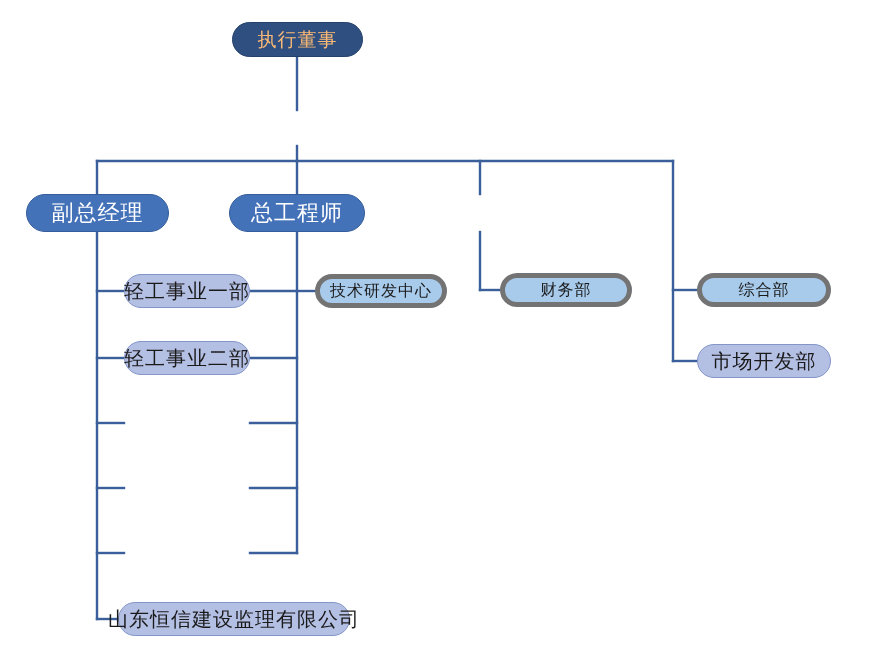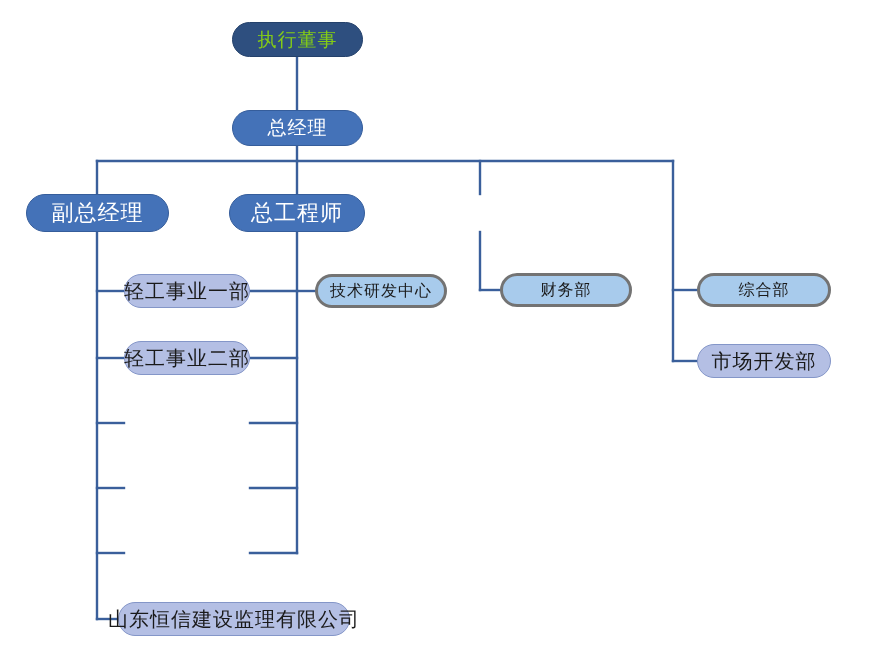--- a/index.html
+++ b/index.html
@@ -8,33 +8,33 @@
   #chart{position:relative;width:871px;height:668px;}
 
   
   #wires{position:absolute;left:0;top:0;width:871px;height:668px;}
 
   .node{position:absolute;display:flex;align-items:center;justify-content:center;
         box-sizing:border-box;border-radius:999px;white-space:nowrap;
         letter-spacing:1px;text-align:center;}
 
   
-  .lv1{background:#2e4f7f;border:1px solid #24416b;color:#84cc16;
+  .lv1{background:#2e4f7f;border:1px solid #24416b;color:#fdba74;
        font-size:19px;text-align:center;}
   
   .lv2{background:#4472b8;border:1px solid #355d9b;color:#ffffff;
        font-size:19px;}
   
   .lv3{background:#4472b8;border:1px solid #355d9b;color:#ffffff;
        font-size:22px;}
   
   .leafA{background:#b4bfe4;border:1px solid #8496c8;color:#1a1a1a;
          font-size:20px;}
   
-  .leafB{background:#a8cbec;border:3px solid #737373;color:#1a1a1a;
+  .leafB{background:#a8cbec;border:5px solid #737373;color:#1a1a1a;
          font-size:16px;}
 </style>
 </head>
 <body>
 
 <div id="chart">
 
   <svg id="wires" viewBox="0 0 871 668" width="871" height="668">
     <g stroke="#3a5f9b" stroke-width="2.4" fill="none" stroke-linecap="square">
 
@@ -68,21 +68,20 @@
       <path d="M250,488 L297,488"></path>
       <path d="M250,553 L297,553"></path>
 
       <path d="M480,232 L480,290"></path>
       <path d="M480,290 L500,290"></path>
     </g>
   </svg>
 
   <div class="node lv1" style="left:232px;top:22px;width:131px;height:35px;">执行董事</div>
 
-  <div class="node lv2" style="left:232px;top:110px;width:131px;height:36px;">总经理</div>
 
   <div class="node lv3" style="left:26px;top:194px;width:143px;height:38px;">副总经理</div>
 
   <div class="node lv3" style="left:229px;top:194px;width:136px;height:38px;">总工程师</div>
 
 
   <div class="node leafA" style="left:124px;top:274px;width:126px;height:34px;">轻工事业一部</div>
 
   <div class="node leafA" style="left:124px;top:341px;width:126px;height:34px;">轻工事业二部</div>
 

